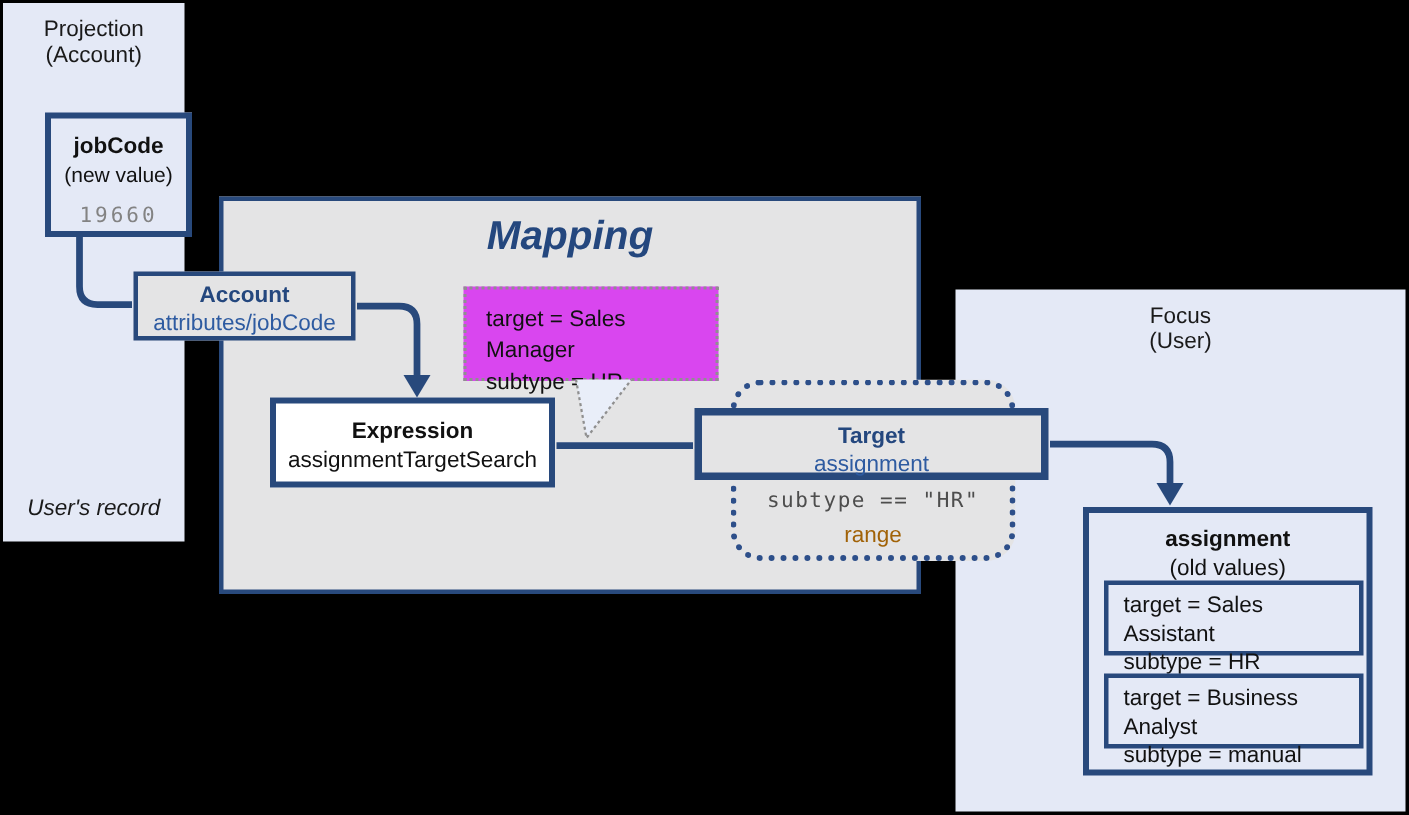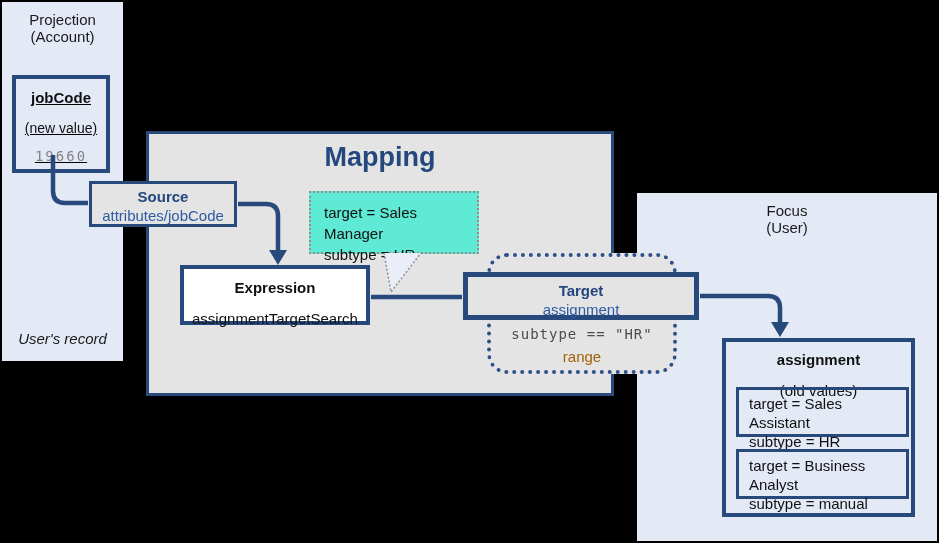--- a/index.html
+++ b/index.html
@@ -31,21 +31,21 @@
     border: 3px solid #28497c;
     text-align: center;
   }
   .gray-bg { background: #e4e4e5; }
   .blue-bg { background: #e4e9f6; }
   .white-bg { background: #ffffff; }
 
   .lbl-bold-navy { font-weight: bold; color: #24477e; font-size: 15px; line-height: 19px; }
   .lbl-blue { color: #2e5ba1; font-size: 15px; line-height: 19px; }
   .lbl-bold-black { font-weight: bold; color: #111; font-size: 15px; line-height: 19px; }
-  .lbl-black { color: #111; font-size: 15px; line-height: 19px; margin-top: 12px; }
+  .lbl-black { color: #111; font-size: 15px; line-height: 19px; }
 
   .mono { font-family: "DejaVu Sans Mono", monospace; }
 
   
   .jobcode-box {
     border-width: 4px;
     padding-top: 9px;
   }
   .jobcode-value {
     margin-top: 10px;
@@ -99,21 +99,21 @@
     position: absolute;
     bottom: 5px;
     width: 100%;
     text-align: center;
     font-size: 15px;
     color: #a16207;
   }
 
   
   .bubble {
-    background: #5eead4;
+    background: #d946ef;
     border: 2px dotted #8f8f8f;
     padding: 9px 0 0 13px;
     font-size: 15px;
     line-height: 21px;
     color: #111;
   }
 
   
   .assignment-box {
     border-width: 4px;
@@ -140,21 +140,21 @@
 </head>
 <body>
 
 <div class="stage">
 
   <div class="abs panel" style="left:2px; top:2px; width:121px; height:359px;">
     <div class="panel-title">
       <div>Projection</div>
       <div>(Account)</div>
     </div>
-    <div class="abs nbox blue-bg jobcode-box" style="left:10px; top:73px; width:98px; height:98px;text-decoration:underline;">
+    <div class="abs nbox blue-bg jobcode-box" style="left:28px; top:73px; width:98px; height:83px;">
       <div class="lbl-bold-black">jobCode</div>
       <div class="lbl-black" style="font-size:14px;">(new value)</div>
       <div class="mono jobcode-value">19660</div>
     </div>
     <div class="abs footnote" style="bottom:13px;">
       <div>User's record</div>
     </div>
   </div>
 
   <div class="abs panel" style="left:637px; top:193px; width:300px; height:348px;">
@@ -169,31 +169,31 @@
         <div>target = Sales Assistant</div>
         <div>subtype = HR</div>
       </div>
       <div class="value-box" style="top:107px; height:50px;">
         <div>target = Business Analyst</div>
         <div>subtype = manual</div>
       </div>
     </div>
   </div>
 
-  <div class="abs mapping-box" style="left:146px; top:131px; width:468px; height:265px;">
+  <div class="abs mapping-box" style="left:146px; top:131px; width:468px; height:265px;font-style:italic;">
     <div class="mapping-title">Mapping</div>
   </div>
 
   <div class="abs range-box" style="left:487px; top:253px; width:190px; height:121px;">
     <div class="range-cond mono">subtype == "HR"</div>
     <div class="range-label">range</div>
   </div>
 
   <div class="abs nbox gray-bg source-box" style="left:89px; top:181px; width:148px; height:46px;">
-    <div class="lbl-bold-navy">Source</div>
+    <div class="lbl-bold-navy">Account</div>
     <div class="lbl-blue">attributes/jobCode</div>
   </div>
 
   <div class="abs nbox white-bg expression-box" style="left:180px; top:265px; width:190px; height:60px;">
     <div class="lbl-bold-black">Expression</div>
     <div class="lbl-black">assignmentTargetSearch</div>
   </div>
 
   <div class="abs nbox gray-bg target-box" style="left:463px; top:272px; width:236px; height:48px;">
     <div class="lbl-bold-navy">Target</div>

